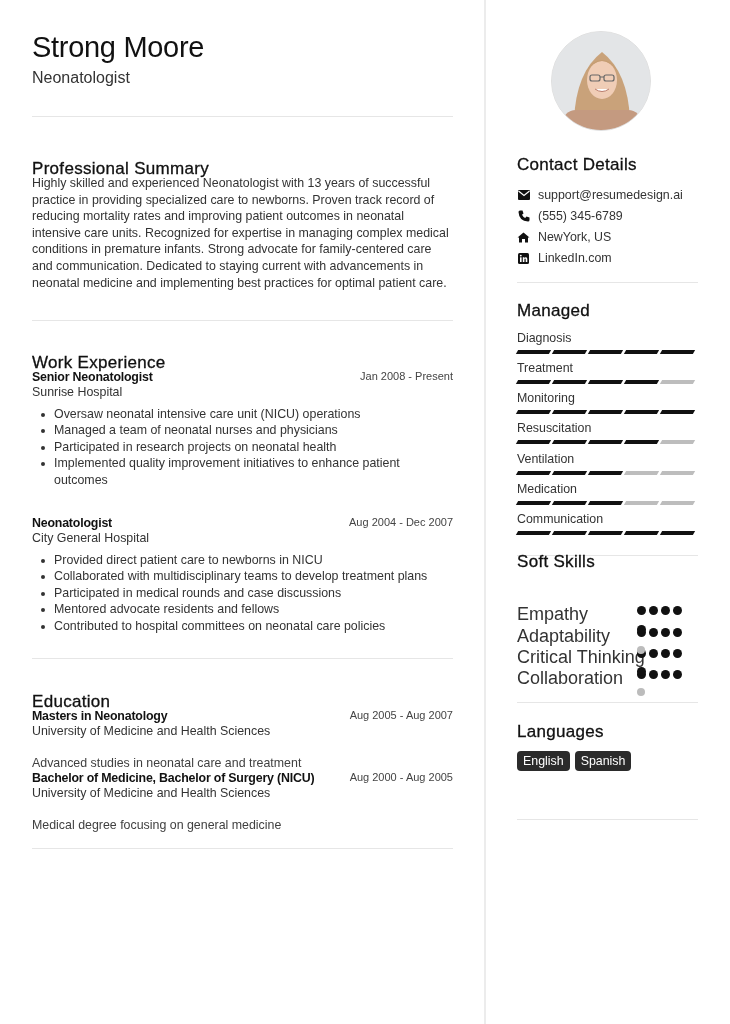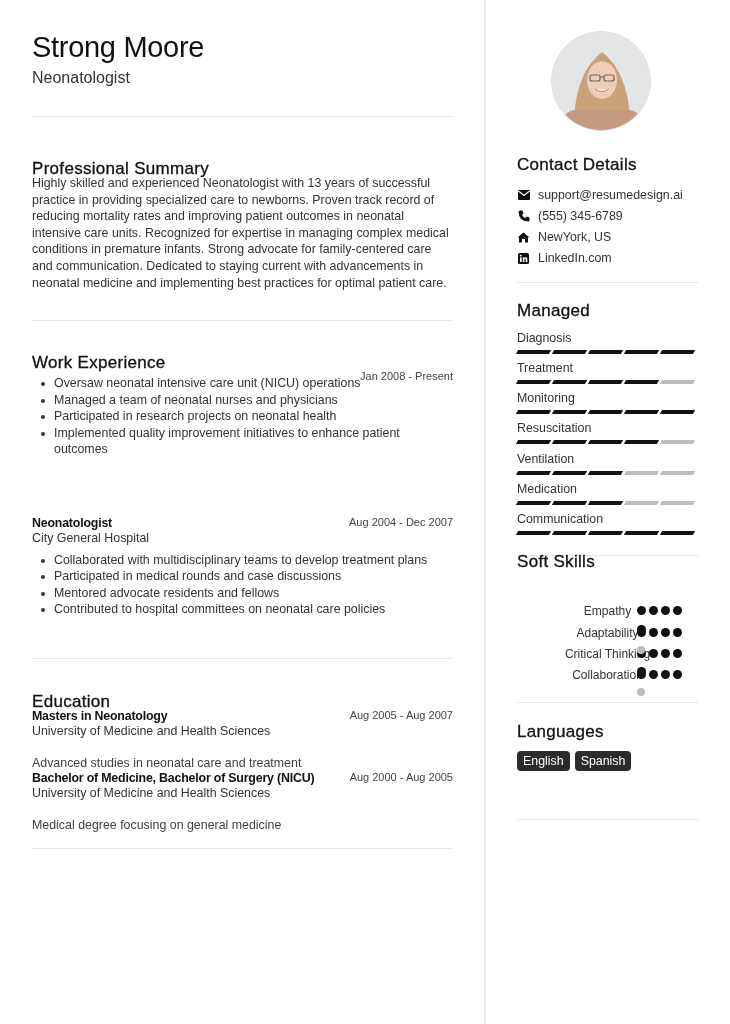--- a/index.html
+++ b/index.html
@@ -29,21 +29,21 @@
   .avatar { position: absolute; left: 34px; top: 31px; width: 100px; height: 100px; border-radius: 50%; overflow: hidden; background: #e4e6e8; border: 1px solid #e0e0e0; }
   .r-title { position: absolute; left: 0; font-size: 17px; color: #111; letter-spacing: 0.3px; -webkit-text-stroke: 0.3px #111; }
   .r-hr { position: absolute; left: 0; width: 181px; height: 1px; background: #e6e6e6; }
   .contact-row { position: absolute; left: 0; display: flex; align-items: center; font-size: 12.4px; color: #333; }
   .contact-row .ic { width: 13px; height: 13px; margin-right: 8px; display: inline-flex; align-items: center; justify-content: center; }
   .skill { position: absolute; left: 0; width: 181px; }
   .skill-label { font-size: 12.4px; color: #333; }
   .bars { display: flex; gap: 3px; margin-top: 5px; }
   .bar { width: 33px; height: 4px; background: #111; transform: skewX(-30deg); }
   .bar.off { background: #bdbdbd; }
-  .soft-row { position: absolute; left: 0; width: 181px; font-size: 12px; color: #333; text-align: center; }
+  .soft-row { position: absolute; left: 0; width: 181px; font-size: 18px; color: #333; }
   .dots { position: absolute; left: 120px; top: 2px; display: flex; gap: 3px; }
   .dot { width: 9px; height: 9px; border-radius: 50%; background: #111; }
   .stray { position: absolute; width: 8px; height: 8px; border-radius: 50%; background: #bcbcbc; }
   .lang-wrap { position: absolute; left: 0; top: 751px; display: flex; gap: 5px; }
   .chip { background: #2b2b2b; color: #fff; font-size: 12.4px; padding: 3px 6px; border-radius: 4px; }
 </style>
 </head>
 <body>
 
 <div class="page">
@@ -54,34 +54,37 @@
     <div class="role">Neonatologist</div>
     <div class="hr" style="top:116px"></div>
 
     <div class="sec-title" style="top:145px">Professional Summary</div>
     <div class="summary">Highly skilled and experienced Neonatologist with 13 years of successful practice in providing specialized care to newborns. Proven track record of reducing mortality rates and improving patient outcomes in neonatal intensive care units. Recognized for expertise in managing complex medical conditions in premature infants. Strong advocate for family-centered care and communication. Dedicated to staying current with advancements in neonatal medicine and implementing best practices for optimal patient care.</div>
     <div class="hr" style="top:320px"></div>
 
     <div class="sec-title" style="top:339px">Work Experience</div>
 
     <div class="entry" style="top:370px">
+      <div class="entry-title">Senior Neonatologist</div>
       <div class="entry-date">Jan 2008 - Present</div>
+      <div class="entry-sub">Sunrise Hospital</div>
       <ul class="bullets">
         <li>Oversaw neonatal intensive care unit (NICU) operations</li>
         <li>Managed a team of neonatal nurses and physicians</li>
         <li>Participated in research projects on neonatal health</li>
         <li>Implemented quality improvement initiatives to enhance patient outcomes</li>
       </ul>
     </div>
 
     <div class="entry" style="top:516px">
       <div class="entry-title">Neonatologist</div>
       <div class="entry-date">Aug 2004 - Dec 2007</div>
       <div class="entry-sub">City General Hospital</div>
       <ul class="bullets">
+        <li>Provided direct patient care to newborns in NICU</li>
         <li>Collaborated with multidisciplinary teams to develop treatment plans</li>
         <li>Participated in medical rounds and case discussions</li>
         <li>Mentored advocate residents and fellows</li>
         <li>Contributed to hospital committees on neonatal care policies</li>
       </ul>
     </div>
     <div class="hr" style="top:658px"></div>
 
     <div class="sec-title" style="top:678px">Education</div>
 

